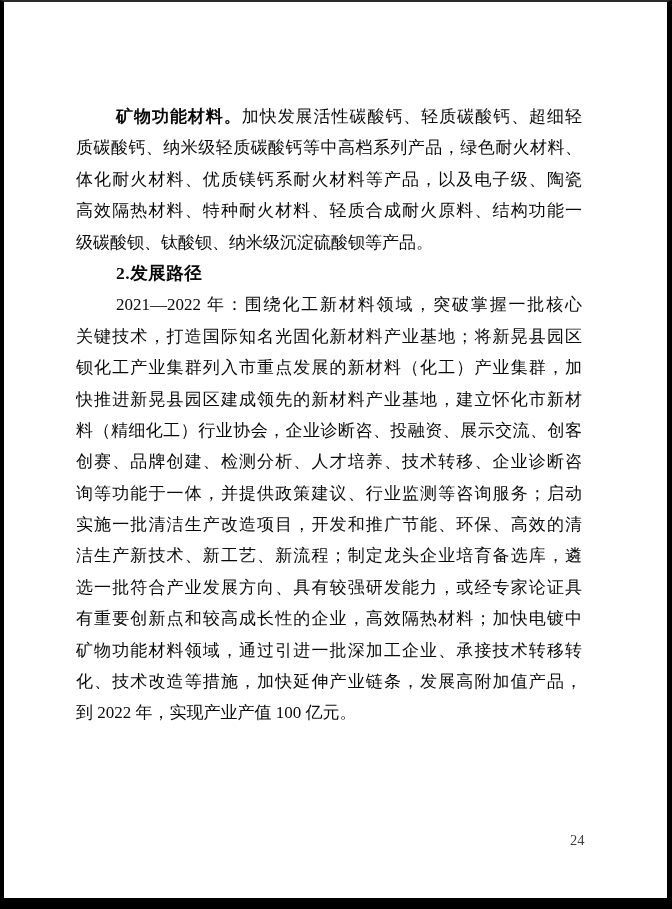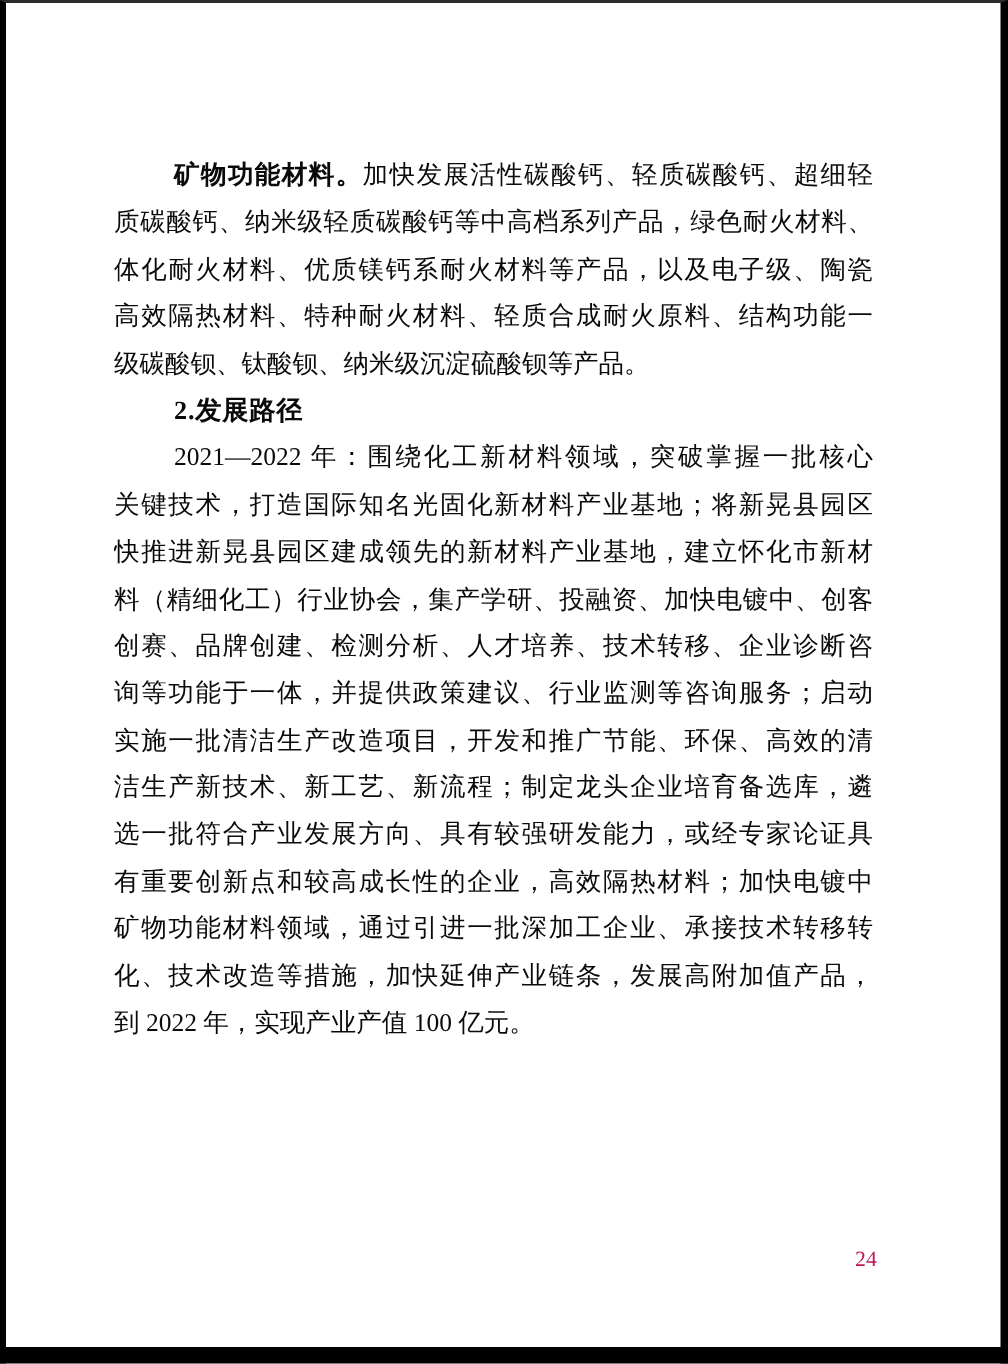--- a/index.html
+++ b/index.html
@@ -57,39 +57,40 @@
     font-size: 17.5px;
     letter-spacing: 0.5px;
     font-family: Liberation Serif, serif;
   }
   .page-number {
     position: absolute;
     left: 570px;
     top: 831px;
     font-size: 14.5px;
     line-height: 18px;
-    color: #be185d;
+    color: #404040;
   }
 </style>
 </head>
 <body>
 
 <div class="sheet"></div>
 
 <div class="text-column">
     <div class="line indent just"><b>矿物功能材料。</b>加快发展活性碳酸钙、轻质碳酸钙、超细轻</div>
     <div class="line just">质碳酸钙、纳米级轻质碳酸钙等中高档系列产品，绿色耐火材料、</div>
     <div class="line just">体化耐火材料、优质镁钙系耐火材料等产品，以及电子级、陶瓷</div>
     <div class="line just">高效隔热材料、特种耐火材料、轻质合成耐火原料、结构功能一</div>
     <div class="line">级碳酸钡、钛酸钡、纳米级沉淀硫酸钡等产品。</div>
     <div class="line heading-line indent"><b>2.发展路径</b></div>
     <div class="line indent just">2021—2022 年：围绕化工新材料领域，突破掌握一批核心</div>
     <div class="line just">关键技术，打造国际知名光固化新材料产业基地；将新晃县园区</div>
+    <div class="line just">钡化工产业集群列入市重点发展的新材料（化工）产业集群，加</div>
     <div class="line just">快推进新晃县园区建成领先的新材料产业基地，建立怀化市新材</div>
-    <div class="line just">料（精细化工）行业协会，集产学研、投融资、加快电镀中、创客</div>
+    <div class="line just">料（精细化工）行业协会，企业诊断咨、投融资、展示交流、创客</div>
     <div class="line just">创赛、品牌创建、检测分析、人才培养、技术转移、企业诊断咨</div>
     <div class="line just">询等功能于一体，并提供政策建议、行业监测等咨询服务；启动</div>
     <div class="line just">实施一批清洁生产改造项目，开发和推广节能、环保、高效的清</div>
     <div class="line just">洁生产新技术、新工艺、新流程；制定龙头企业培育备选库，遴</div>
     <div class="line just">选一批符合产业发展方向、具有较强研发能力，或经专家论证具</div>
     <div class="line just">有重要创新点和较高成长性的企业，高效隔热材料；加快电镀中</div>
     <div class="line just">矿物功能材料领域，通过引进一批深加工企业、承接技术转移转</div>
     <div class="line just">化、技术改造等措施，加快延伸产业链条，发展高附加值产品，</div>
     <div class="line">到 2022 年，实现产业产值 100 亿元。</div>
   </div>

